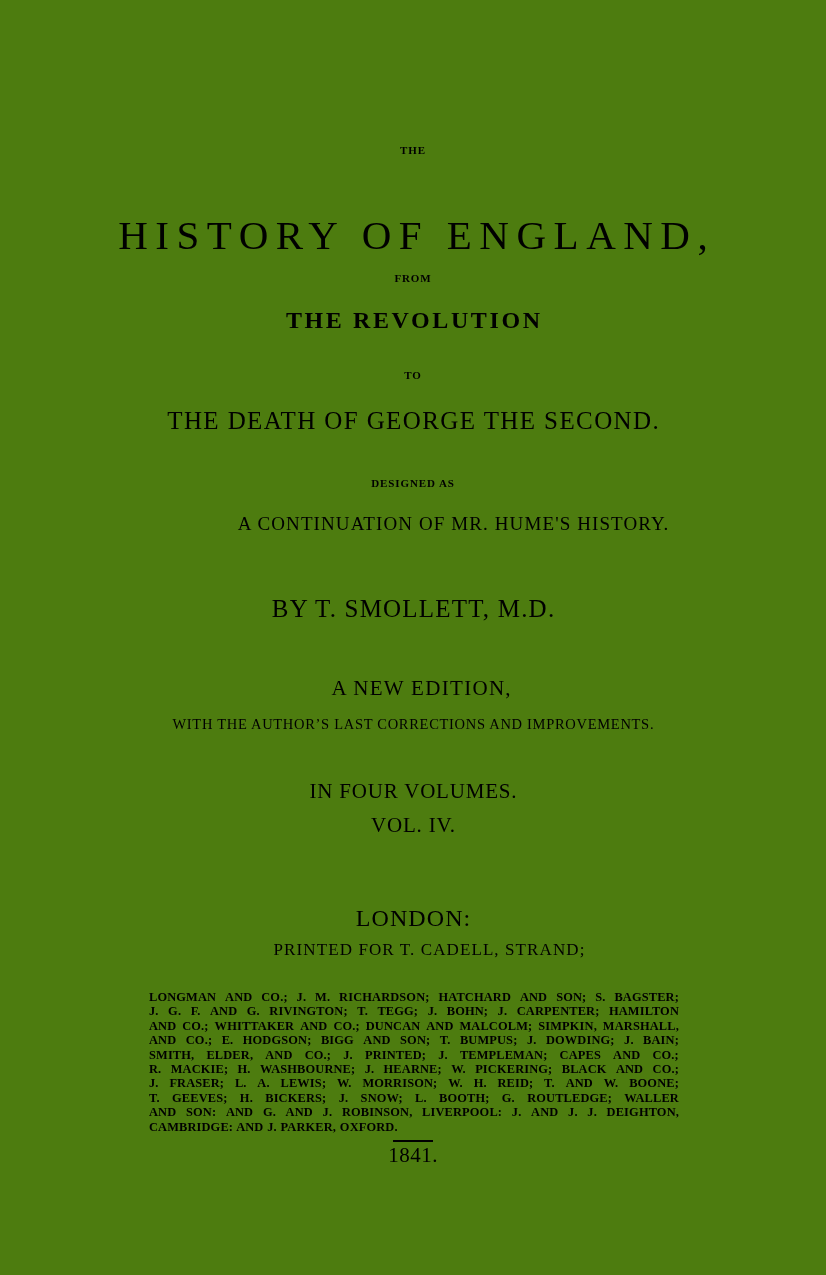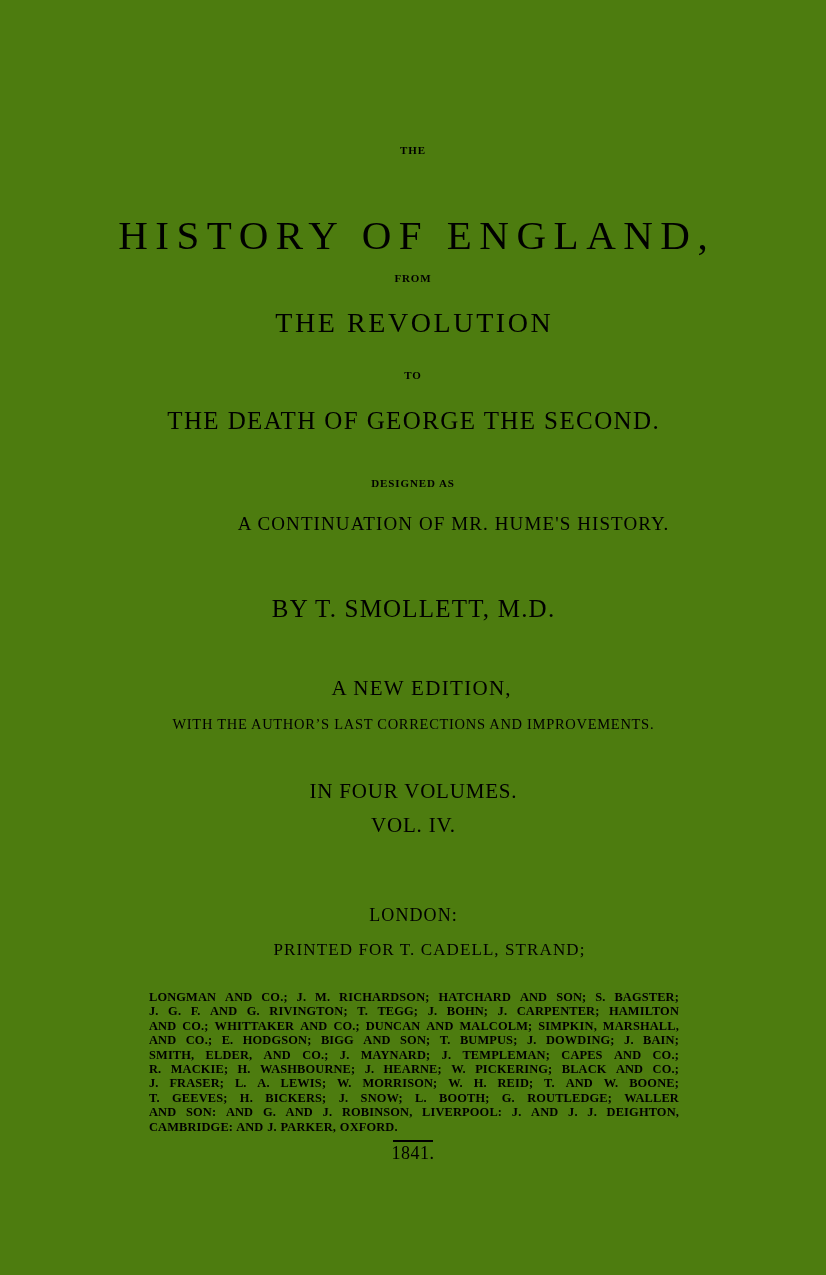--- a/index.html
+++ b/index.html
@@ -41,23 +41,23 @@
 
   
   .title-main {
     font-size: 41px;
     letter-spacing: 7.5px;
     font-weight: 400;
     text-indent: 7.5px;
   }
 
   .title-sub {
-    font-size: 28px;
+    font-size: 24px;
     letter-spacing: 2.6px;
-    font-weight: 400;
+    font-weight: 700;
     text-indent: 2.6px;
   }
 
   .title-sub2 {
     font-size: 25px;
     letter-spacing: 1.4px;
     font-weight: 400;
     text-indent: 1.4px;
   }
 
@@ -98,21 +98,21 @@
   }
 
   .volnum {
     font-size: 21px;
     letter-spacing: 0.8px;
     font-weight: 400;
     text-indent: 0.8px;
   }
 
   .city {
-    font-size: 18px;
+    font-size: 24px;
     letter-spacing: 1.1px;
     font-weight: 400;
     text-indent: 1.1px;
   }
 
   .printed-for {
     font-size: 17px;
     letter-spacing: 1.1px;
     font-weight: 400;
     text-indent: 1.1px;
@@ -153,21 +153,21 @@
     text-align: center;
   }
   .year-rule i {
     display: inline-block;
     width: 40px;
     height: 2px;
     background: #000;
     vertical-align: middle;
   }
   .year {
-    font-size: 18px;
+    font-size: 21px;
     letter-spacing: 0.5px;
     font-weight: 400;
   }
 </style>
 </head>
 <body>
 
 <div class="page">
 
   <div class="line connector" style="top:144px;">THE</div>
@@ -255,21 +255,21 @@
         <span>DOWDING;</span>
         <span>J.</span>
         <span>BAIN;</span>
       </span>
     <span class="imprint-line stretch">
         <span>SMITH,</span>
         <span>ELDER,</span>
         <span>AND</span>
         <span>CO.;</span>
         <span>J.</span>
-        <span>MAYNARD;</span>
+        <span>PRINTED;</span>
         <span>J.</span>
         <span>TEMPLEMAN;</span>
         <span>CAPES</span>
         <span>AND</span>
         <span>CO.;</span>
       </span>
     <span class="imprint-line stretch">
         <span>R.</span>
         <span>MACKIE;</span>
         <span>H.</span>

